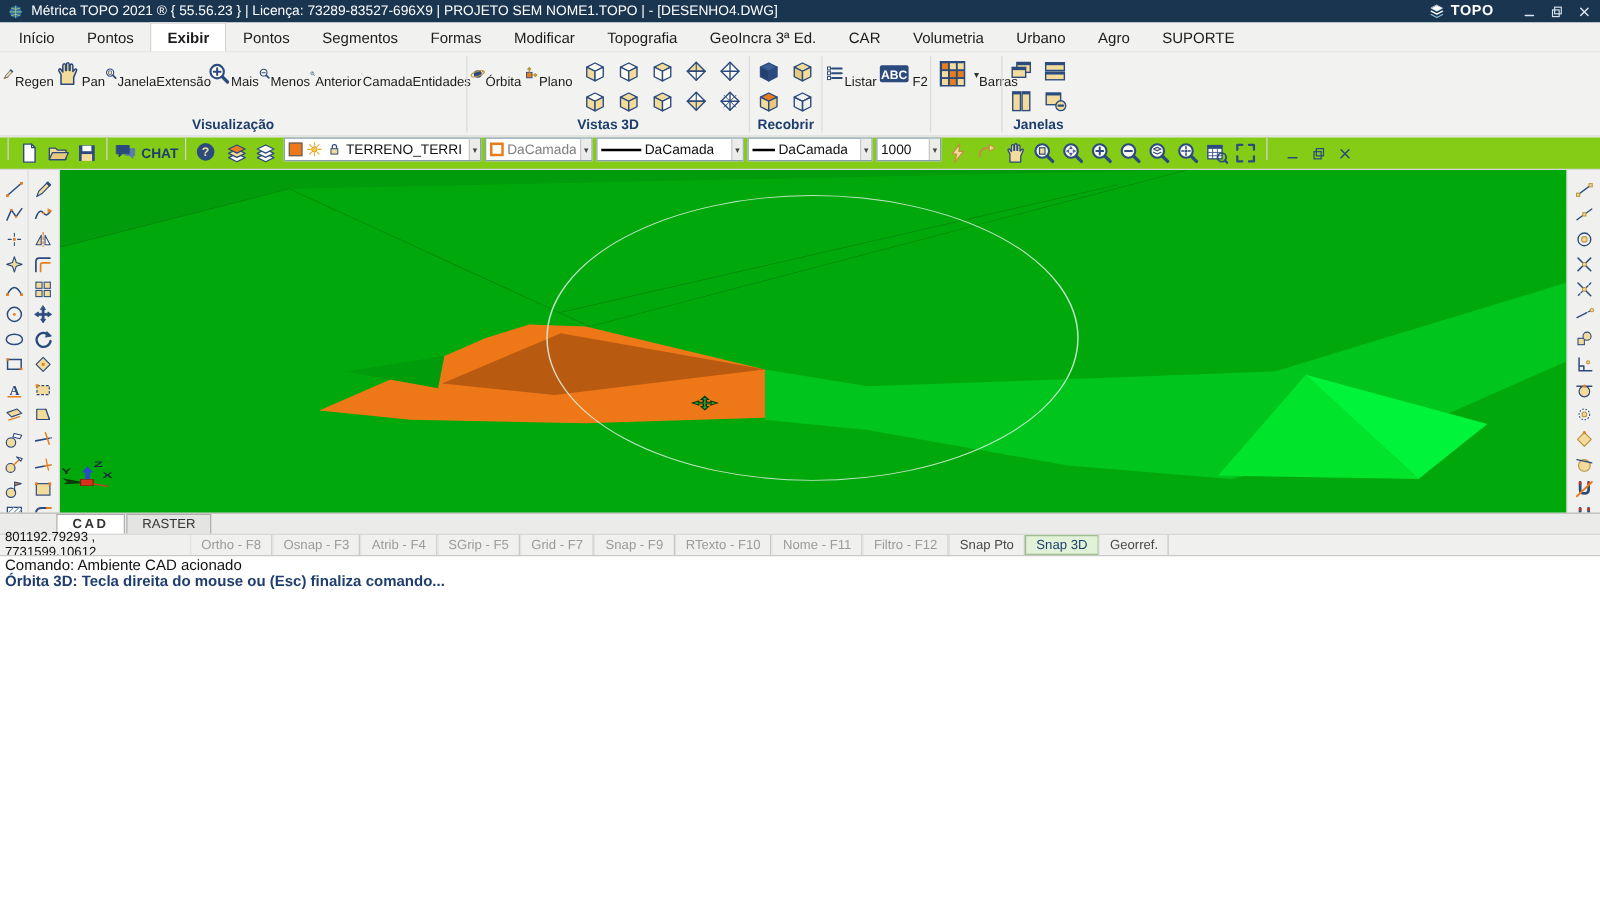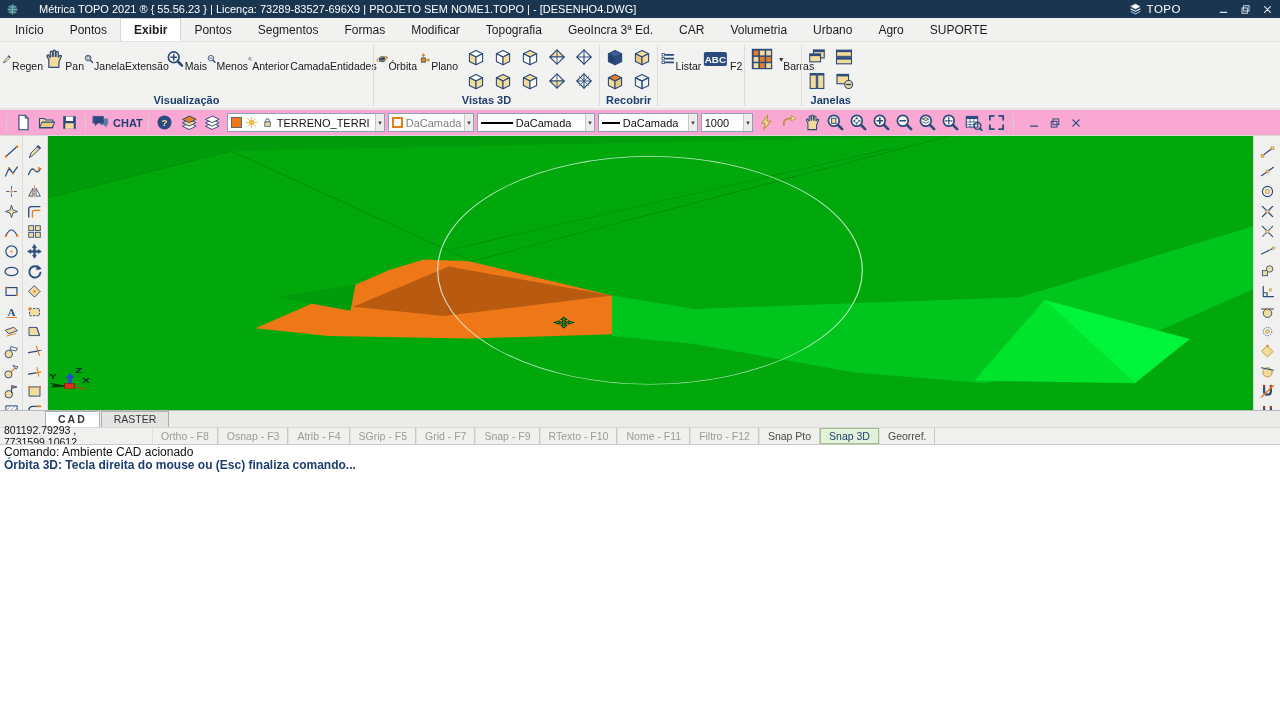--- a/index.html
+++ b/index.html
@@ -1,25 +1,25 @@
 <!DOCTYPE html>
 <html style="--titlebar: #1A3550; --accent-navy: #1F3E6E; --viewport-green: #00A80C; --facet-green: #009C0B; --edge-green: #008508; --band-green: #00C51D; --band-bright: #00E52B; --band-brightest: #00F43A; --orange: #EE7817; --orange-dark: #B95A11; --orbit-circle: #DFF2DF;"><head>
 <meta charset="utf-8">
 <style>
 *{margin:0;padding:0;box-sizing:border-box}
 html,body{width:1280px;height:720px;overflow:hidden;font-family:"Liberation Sans",sans-serif}
 .app{width:1280px;height:720px;display:flex;flex-direction:column;background:#F0F0EE}
 
-.titlebar{height:18px;background:var(--titlebar,#1A3550);color:#fff;display:flex;align-items:center;padding:0 6px;font-size:11px;gap:20px;flex:none}
+.titlebar{height:18px;background:var(--titlebar,#1A3550);color:#fff;display:flex;align-items:center;padding:0 6px;font-size:11px;gap:6px;flex:none}
 .icw{display:inline-block;line-height:0}
 .icw svg{width:100%;height:100%}
 .t-ic{width:13px;height:13px}
 .title-text{white-space:nowrap;overflow:hidden}
 .tspacer{flex:1}
-.brand{display:flex;align-items:center;gap:4px;font-weight:normal;font-size:11.5px;letter-spacing:.5px}
+.brand{display:flex;align-items:center;gap:4px;font-weight:bold;font-size:11.5px;letter-spacing:.5px}
 .brand .t-ic{width:15px;height:15px}
 .winctl{display:flex;gap:9px;margin-left:16px;align-items:center;color:#DCE6F2}
 .winctl .wbtn{width:13px;height:13px}
 
 .menubar{height:24px;background:#F1F1EF;display:flex;align-items:stretch;padding-left:2px;border-bottom:1px solid #E3E3E1;font-size:12px;flex:none}
 .mi{padding:0 13px;display:flex;align-items:center;color:#1c1c1c;cursor:default;white-space:nowrap}
 .mi.active{background:#FFFFFF;font-weight:bold;border:1px solid #D6D6D4;border-bottom:none}
 
 .ribbon{height:68px;background:#F2F2F0;display:flex;align-items:stretch;padding:1px 2px 0;border-bottom:2px solid #E4E4E2;flex:none}
 .rgroup{display:flex;flex-direction:column}
@@ -31,21 +31,21 @@
 .icw.lg{width:30px;height:30px}
 .rlbl{font-size:10.5px;color:#1a1a1a;white-space:nowrap;line-height:12px;margin-top:13px}
 .barras-row{display:flex;align-items:center;gap:2px}
 .caret{font-size:8px;color:#333}
 .cubegrid{display:grid;gap:0 1px;padding-top:2px}
 .g5{grid-template-columns:repeat(5,26px)}
 .g2{grid-template-columns:repeat(2,26px)}
 .cubebtn{width:26px;height:24px;padding:1px}
 .cubebtn svg{width:100%;height:100%}
 
-.quickbar{height:26px;background:#f9a8d4;border-bottom:1px solid #D8D8D6;display:flex;align-items:center;padding:0 4px;gap:3px;flex:none}
+.quickbar{height:26px;background:#84cc16;border-bottom:1px solid #D8D8D6;display:flex;padding:0 4px;gap:3px;flex:none}
 .qicons{display:flex;align-items:center;gap:1px}
 .qbtn{width:22px;height:22px;padding:1.5px;cursor:default}
 .qbtn svg{width:100%;height:100%}
 .qsep{width:1px;height:18px;background:#D2D2D0;margin:0 2px;flex:none}
 .qchat{display:flex;align-items:center;gap:3px;font-weight:bold;color:#1F3E6E;font-size:11px;cursor:default}
 .qchat .icw{width:19px;height:19px}
 .combo{height:19px;background:#fff;border:1px solid #8CA0B8;display:flex;align-items:center;gap:3px;font-size:11px;padding:0 0 0 3px;color:#111;flex:none}
 .combo .ccaret{margin-left:auto;font-size:7px;color:#444;background:#ECECEA;border-left:1px solid #C9C9C7;height:100%;display:flex;align-items:center;padding:0 2px}
 .swatch{width:11px;height:11px;border:1px solid #666;flex:none}
 .swatch2{width:11px;height:11px;background:#fff;border:2px solid #E87D1E;flex:none}

